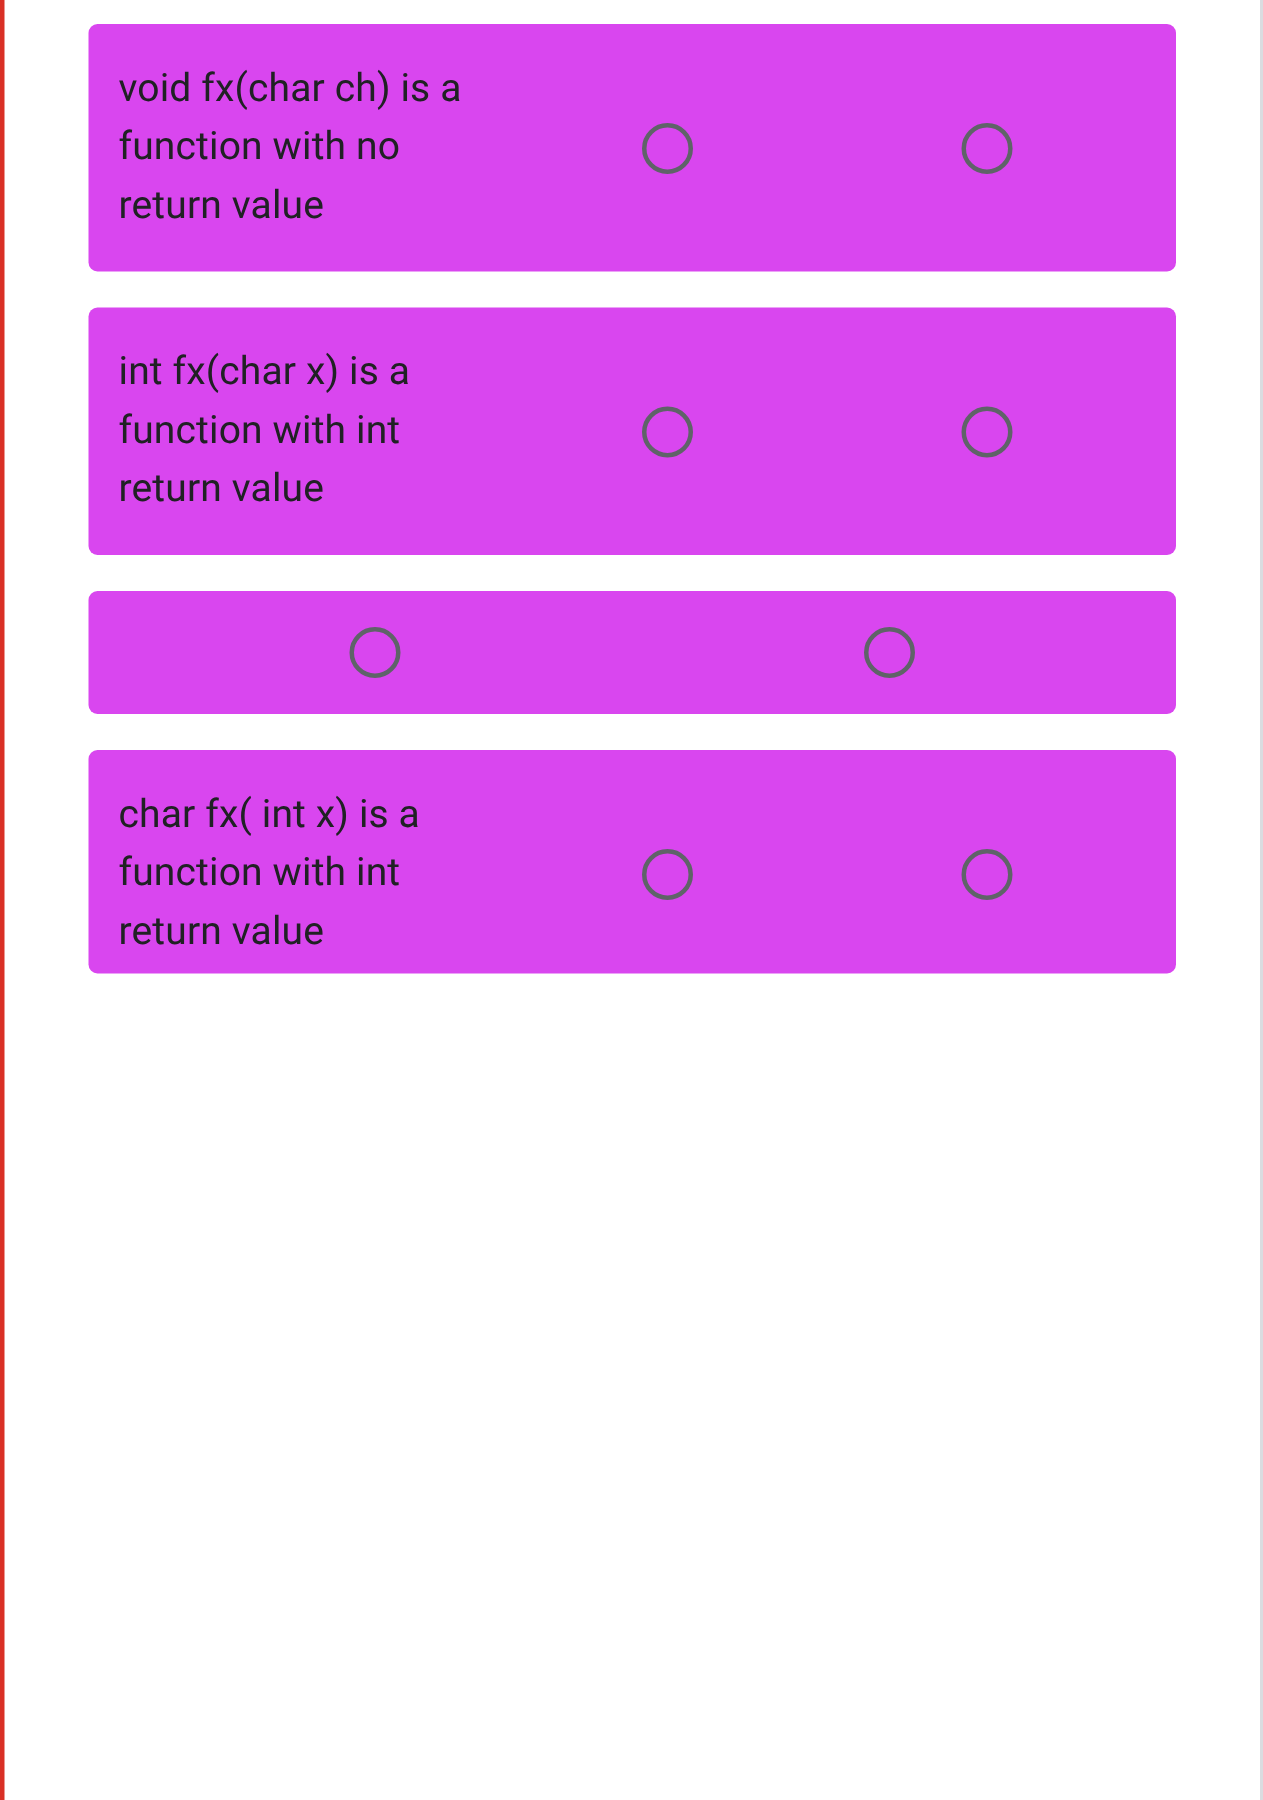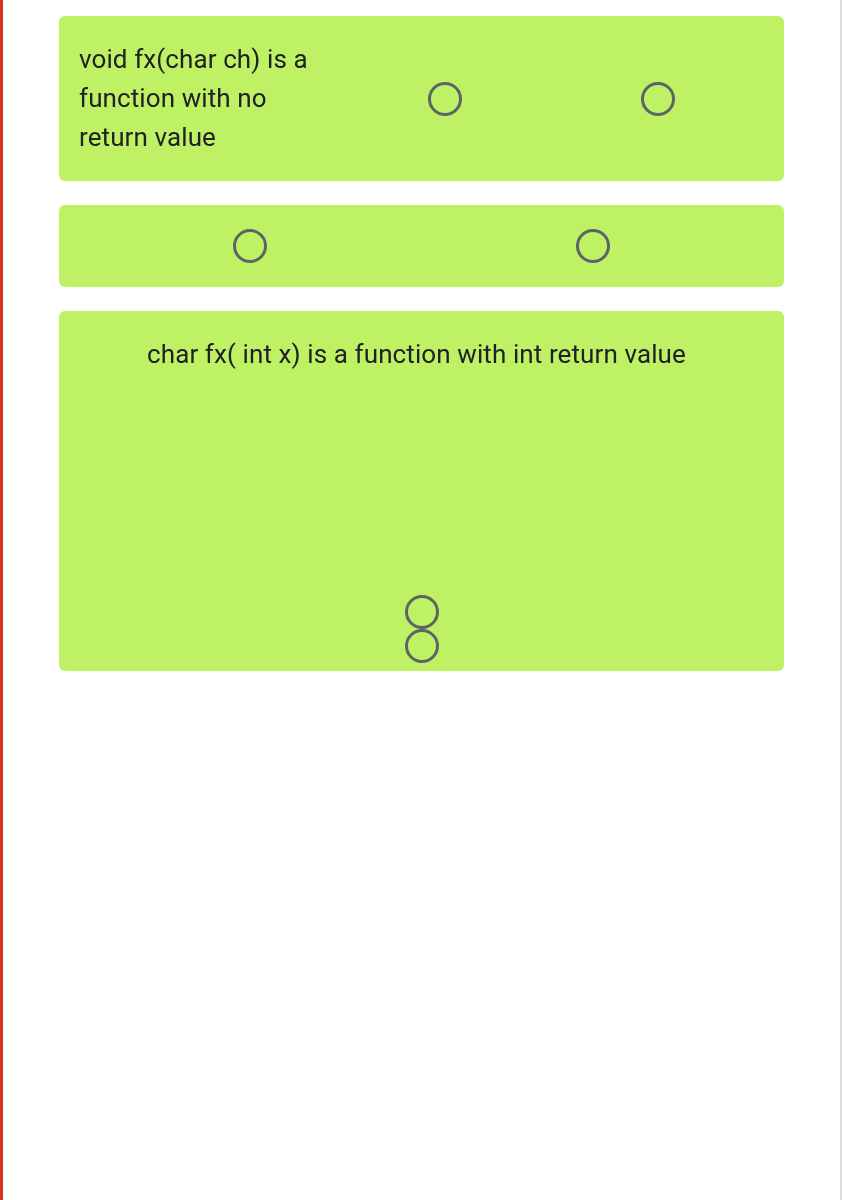--- a/index.html
+++ b/index.html
@@ -15,21 +15,21 @@
       overflow: hidden;
     }
     .outer-container {
       border-left: 3px solid #d93025;
       border-right: 2px solid #dadce0;
       height: 100%;
       padding: 16px 56px 0 56px;
       background: #ffffff;
     }
     .question-row {
-      background: #bef264;
+      background: #d946ef;
       border-radius: 6px;
       margin-bottom: 24px;
       display: flex;
       align-items: center;
       padding: 24px 20px;
     }
     .question-text {
       flex: 0 0 260px;
       font-size: 26px;
       color: #202124;
@@ -47,38 +47,46 @@
       width: 34px;
       height: 34px;
       border: 3px solid #5f6368;
       border-radius: 50%;
       background: transparent;
       cursor: pointer;
     }
     .question-row.last {
       margin-bottom: 0;
       padding-bottom: 8px;
-      flex-direction: column;
     }
   </style>
 </head>
 <body>
 
 <div class="outer-container">
 
   <div class="question-row">
     <div class="question-text">void fx(char ch) is a function with no return value</div>
     <div class="radio-cell">
       <div class="radio-circle"></div>
     </div>
     <div class="radio-cell">
       <div class="radio-circle"></div>
     </div>
   </div>
 
+  <div class="question-row">
+    <div class="question-text">int fx(char x) is a function with int return value</div>
+    <div class="radio-cell">
+      <div class="radio-circle"></div>
+    </div>
+    <div class="radio-cell">
+      <div class="radio-circle"></div>
+    </div>
+  </div>
 
   <div class="question-row">
     <div class="radio-cell">
       <div class="radio-circle"></div>
     </div>
     <div class="radio-cell">
       <div class="radio-circle"></div>
     </div>
   </div>
 

